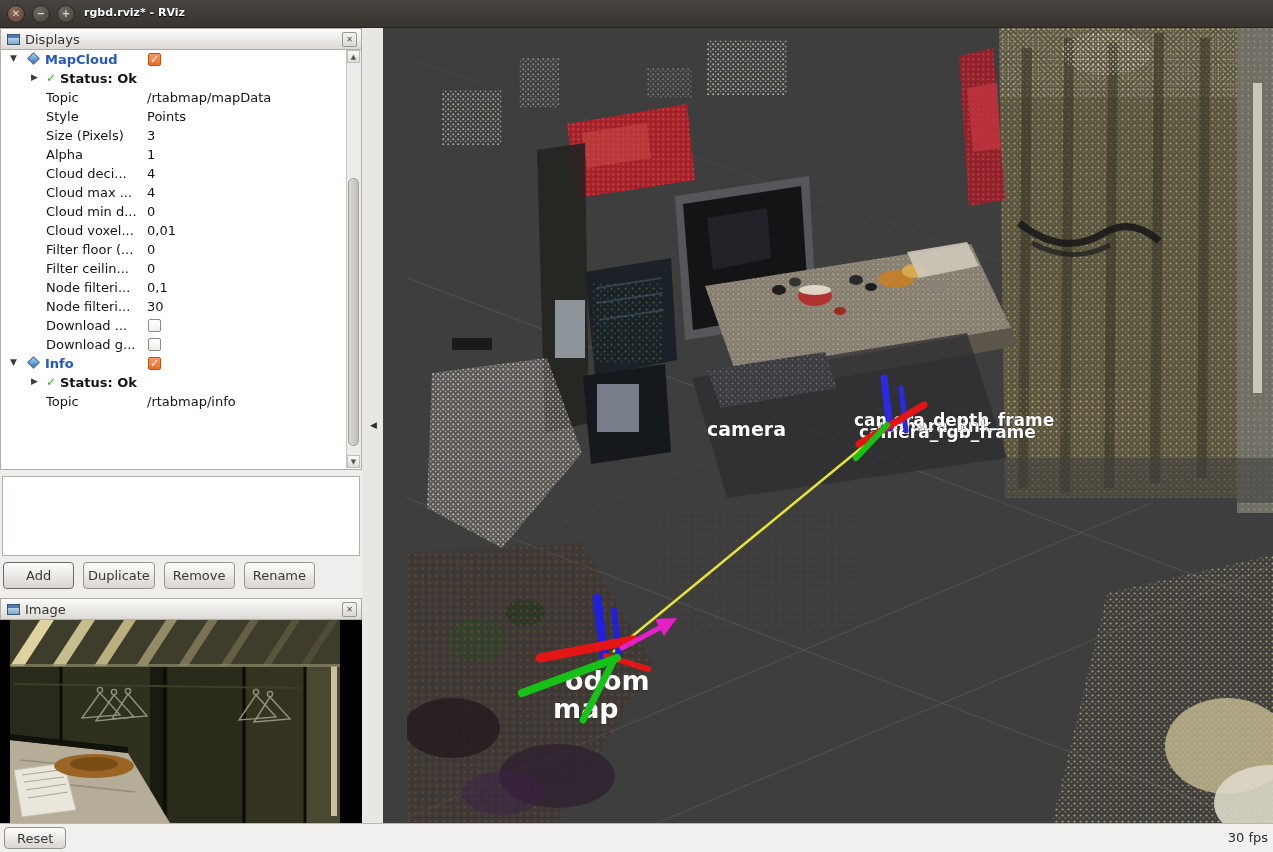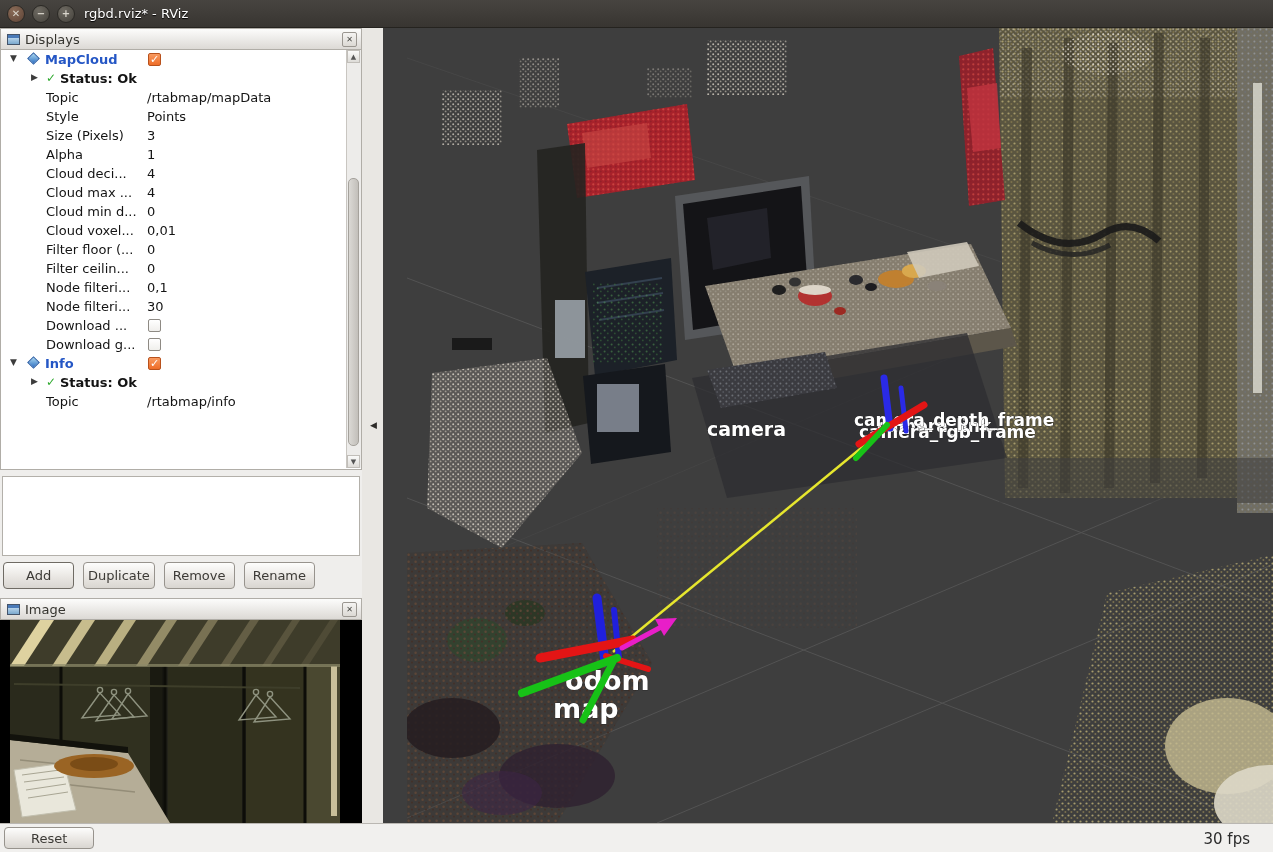--- a/index.html
+++ b/index.html
@@ -8,21 +8,21 @@
 
   
   .titlebar{position:absolute;left:0;top:0;width:1273px;height:28px;
     background:linear-gradient(#474440,#383531);border-bottom:1px solid #25231f;box-sizing:border-box;}
   .win-btn{position:absolute;top:5px;width:18px;height:18px;border-radius:50%;
     background:radial-gradient(circle at 35% 30%,#6e6a62,#45423c);
     border:1px solid #2b2925;color:#d9d5cc;font-size:10px;line-height:16px;font-weight:bold;
     text-align:center;box-sizing:border-box;cursor:default;}
   .win-close{left:7px;background:radial-gradient(circle at 35% 30%,#8a6b57,#5d4336);}
   .win-min{left:32px;} .win-max{left:57px;}
-  .win-title{position:absolute;left:84px;top:6px;color:#fff;font-size:13px;font-weight:normal;
+  .win-title{position:absolute;left:84px;top:6px;color:#fff;font-size:11px;font-weight:bold;
     text-shadow:0 1px 1px #000;}
 
   
   .left-col{position:absolute;left:0;top:28px;width:362px;height:795px;background:#efeeec;padding-left:36px;}
   .phead{position:absolute;left:0;width:362px;height:22px;box-sizing:border-box;
     background:linear-gradient(#fcfcfb,#dcd9d5);border:1px solid #b0ada7;}
   .phead .ptitle{position:absolute;left:24px;top:3px;font-size:13px;color:#35342f;}
   .picon{position:absolute;left:6px;top:5px;width:13px;height:11px;box-sizing:border-box;
     border:1px solid #44546a;background:linear-gradient(#b9d5ec 30%,#7ba9ce);}
   .picon:before{content:"";position:absolute;left:0;top:0;width:100%;height:3px;background:#4a7ab8;}
@@ -71,24 +71,24 @@
   .gapR{position:absolute;left:1257px;top:28px;width:16px;height:795px;background:#e9e7e3;}
   .split-arrow{position:absolute;top:392px;font-size:9px;color:#2e2c29;}
   .gapL .split-arrow{left:8px;} .gapR .split-arrow{left:4px;}
 
   
   .view3d{position:absolute;left:383px;top:28px;width:874px;height:795px;background:#3e3e3e;overflow:hidden;padding-left:24px;}
 
   
   .statusbar{position:absolute;left:0;top:823px;width:1273px;height:29px;background:#f1f0ee;
     border-top:1px solid #bab7b2;box-sizing:border-box;}
-  .reset-btn{position:absolute;left:4px;top:3px;height:22px;padding:0 26px;box-sizing:border-box;
+  .reset-btn{position:absolute;left:4px;top:3px;height:22px;padding:0 12px;box-sizing:border-box;
     border:1px solid #97938d;border-radius:4px;background:linear-gradient(#fdfdfc,#e8e5e1 60%,#d9d6d1);
     font-family:"DejaVu Sans",sans-serif;font-size:13px;color:#3c3a36;cursor:default;}
-  .fps{position:absolute;right:23px;top:6px;font-size:15px;color:#2b2b2b;}
+  .fps{position:absolute;right:5px;top:6px;font-size:13px;color:#2b2b2b;}
 </style>
 </head>
 <body>
 
 <div class="titlebar">
   <div class="win-btn win-close">✕</div>
   <div class="win-btn win-min">−</div>
   <div class="win-btn win-max">+</div>
   <span class="win-title">rgbd.rviz* - RViz</span>
 </div>

